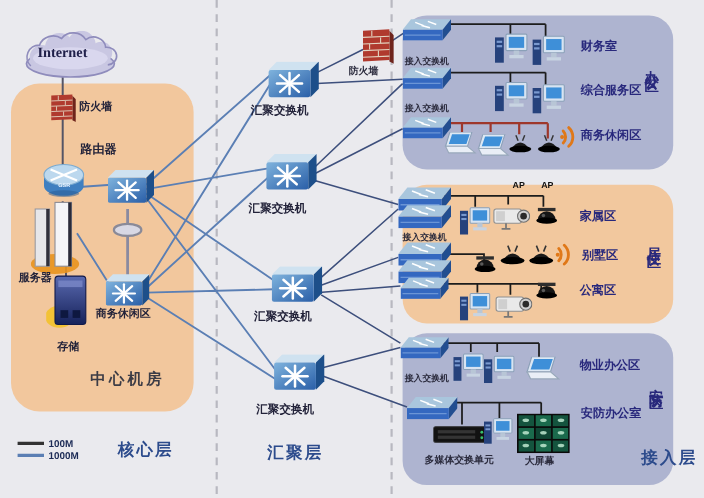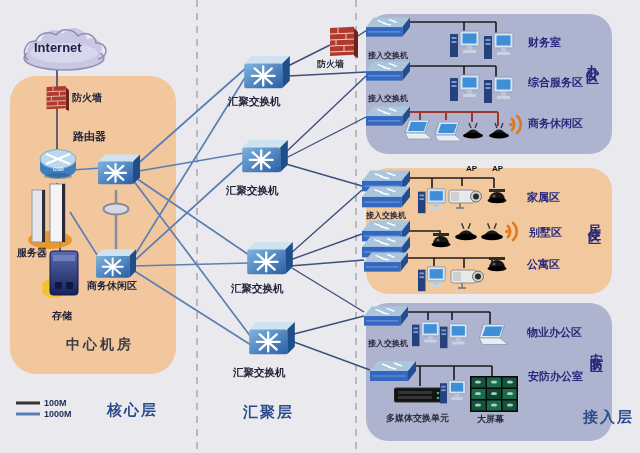--- a/index.html
+++ b/index.html
@@ -21,22 +21,22 @@
   .w-legend1{stroke:#333333;stroke-width:3;}
   .w-legend2{stroke:#5b7fb4;stroke-width:3;}
   .ic{position:absolute;}
   .lbl{position:absolute;white-space:nowrap;font-weight:bold;line-height:1;color:#23233a;}
   .lbl-dev{font-size:10px;}
   .lbl-sm{font-size:8px;color:#2a2a3c;}
   .lbl-agg{font-size:10.5px;width:80px;text-align:left;}
   .lbl-zone{font-size:11px;color:#28287c;}
   .lbl-layer{font-size:15px;color:#2c4b8c;letter-spacing:2px;}
   .lbl-vert{writing-mode:vertical-rl;font-size:13px;color:#28287c;letter-spacing:4px;}
-  .lbl-room{font-size:14px;color:#3c3c46;letter-spacing:3px;}
-  .lbl-cloud{font-size:13px;font-family:Liberation Sans, sans-serif;color:#20204a;}
+  .lbl-room{font-size:14px;color:#3c3c46;letter-spacing:3px;margin-left:16px;}
+  .lbl-cloud{font-size:13px;font-family:Liberation Serif, serif;color:#20204a;}
   .lbl-legend{font-size:9px;color:#1b2a55;}
   .lbl-ap{font-size:8px;color:#111;margin-top:24px;}
   .router-badge{position:absolute;font-size:5px;color:#e8f2ff;font-weight:bold;}
   #watermark{position:absolute;left:70px;top:226px;width:114px;height:25px;background:rgba(232,232,232,.88);
     border:1px solid #9a9a9a;border-radius:4px;color:#5a5a5a;font-size:13px;display:flex;
     align-items:center;justify-content:center;letter-spacing:1px;}
 </style>
 </head>
 <body>
 

